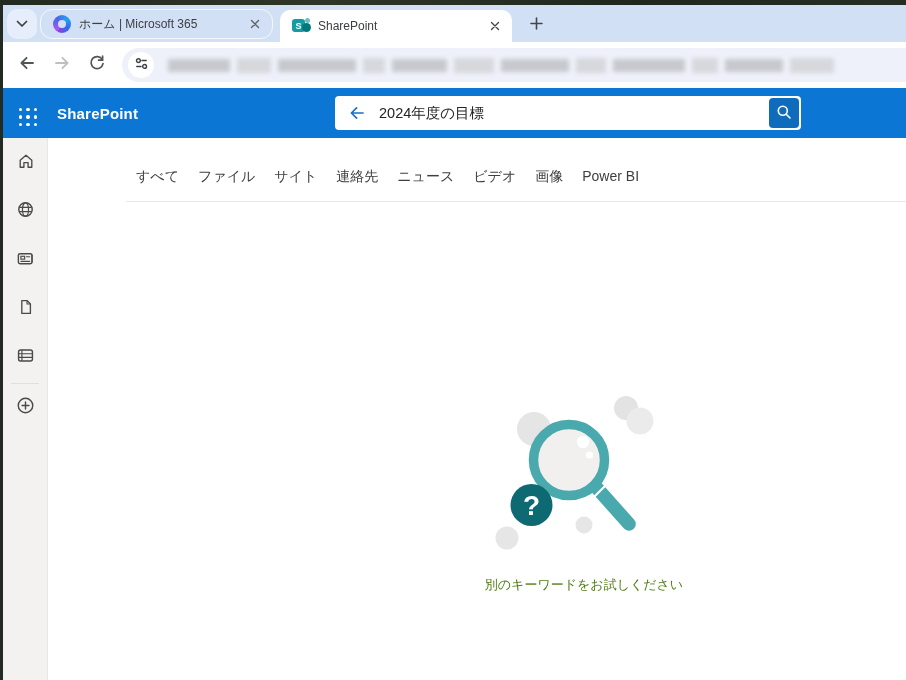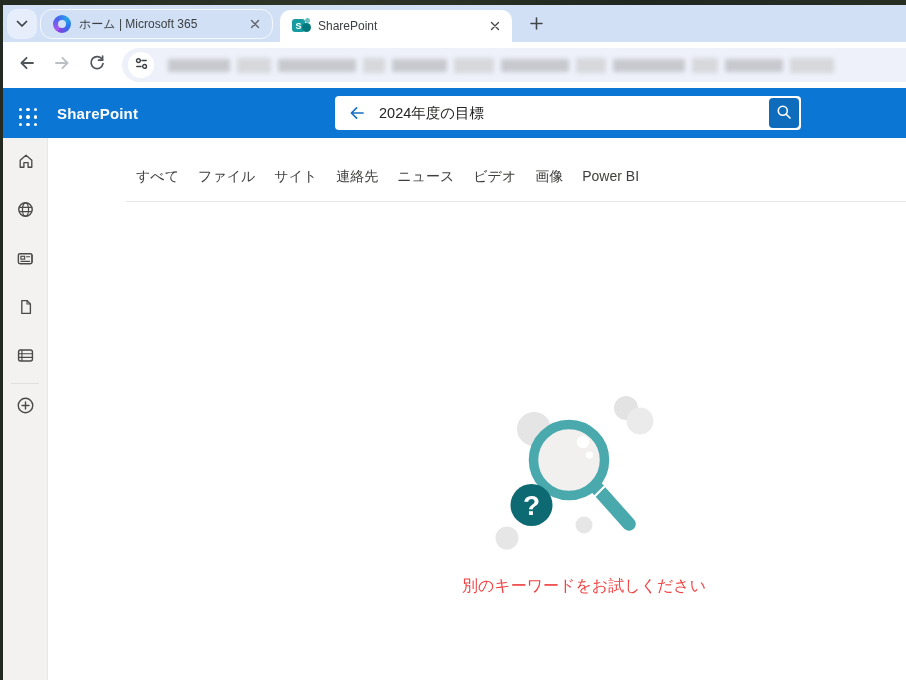--- a/index.html
+++ b/index.html
@@ -75,21 +75,21 @@
   .rail-divider { position:absolute; left:8px; top:245px; width:28px; height:1px; background:#e1e0de; }
 
   .main { position:absolute; left:46px; top:0; width:857px; height:504px; background:#fff; }
   .filters { position:absolute; left:0; top:30px; padding-left:87px; display:flex; gap:19px; }
   .filter-tab { font-size:14px; color:#3f3e3c; white-space:nowrap; cursor:pointer; padding-bottom:6px; }
   .tabs-divider { position:absolute; left:77px; right:0; top:63px; height:1px; background:#e9e8e8; }
 
   .empty-state { position:absolute; left:230px; top:247px; width:610px; text-align:center; }
   .empty-msg { margin-top:21px; font-size:17.5px; color:#1f1e1d; }
   .empty-msg b { font-weight:700; }
-  .empty-hint { margin-top:7px; font-size:16px; color:#ef4444; }
+  .empty-hint { margin-top:7px; font-size:13px; color:#4d7c0f; }
 </style>
 </head>
 <body>
 
 <div class="page">
   <div class="window">
 
     <div class="tabstrip">
       <div class="tab-search-btn">
         <span>

